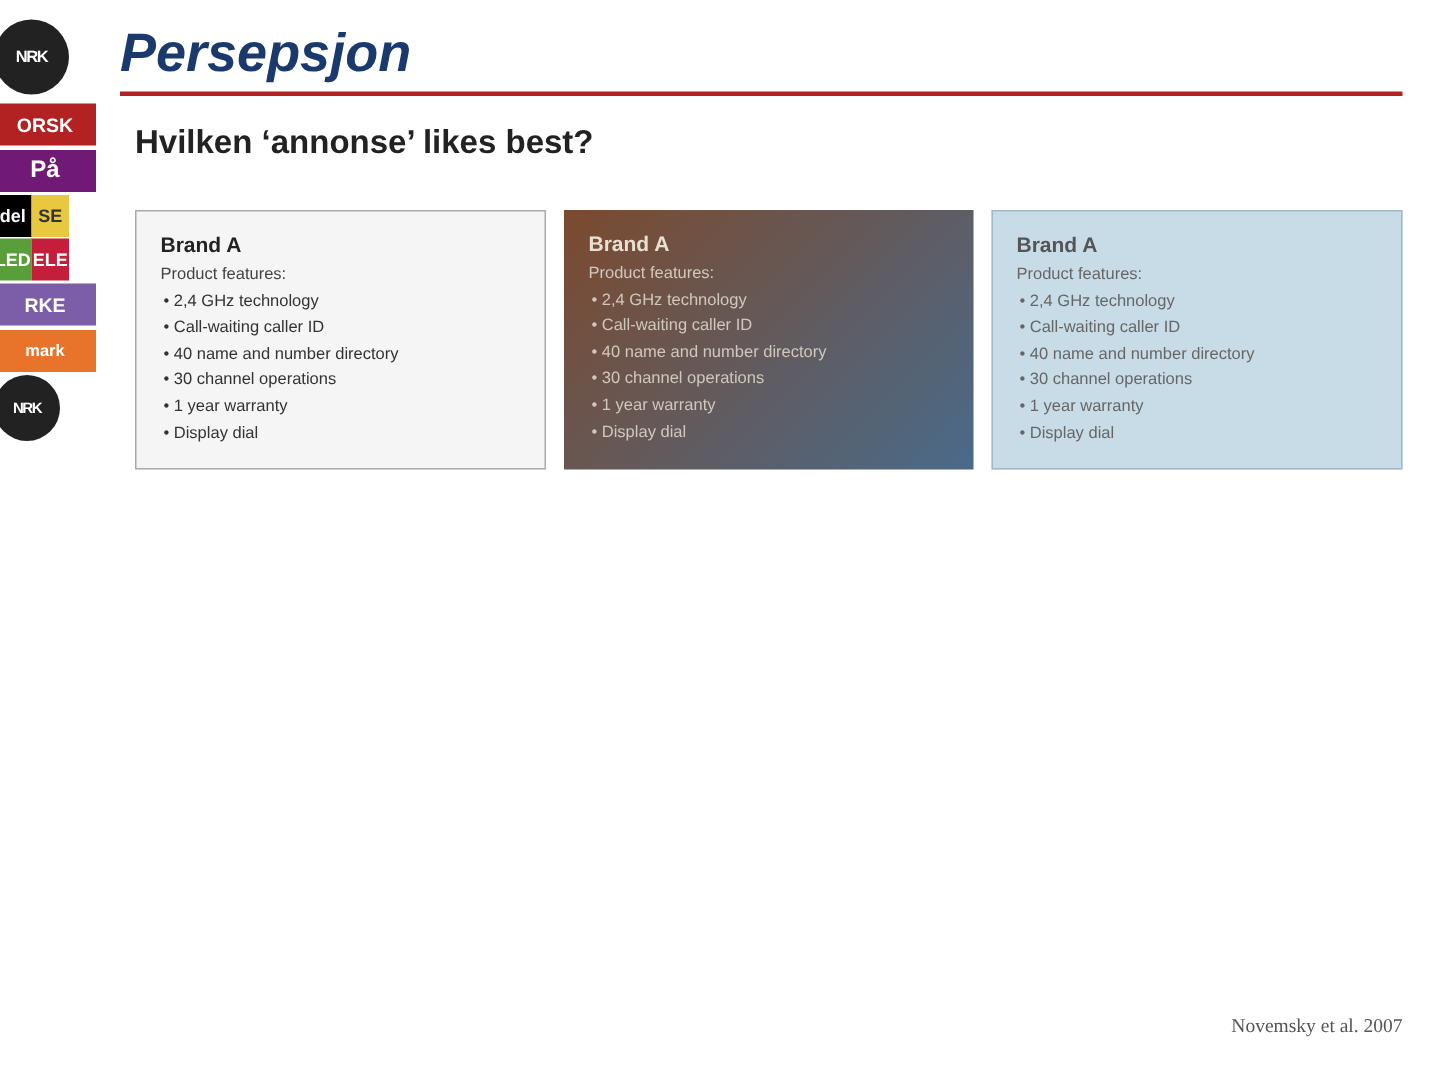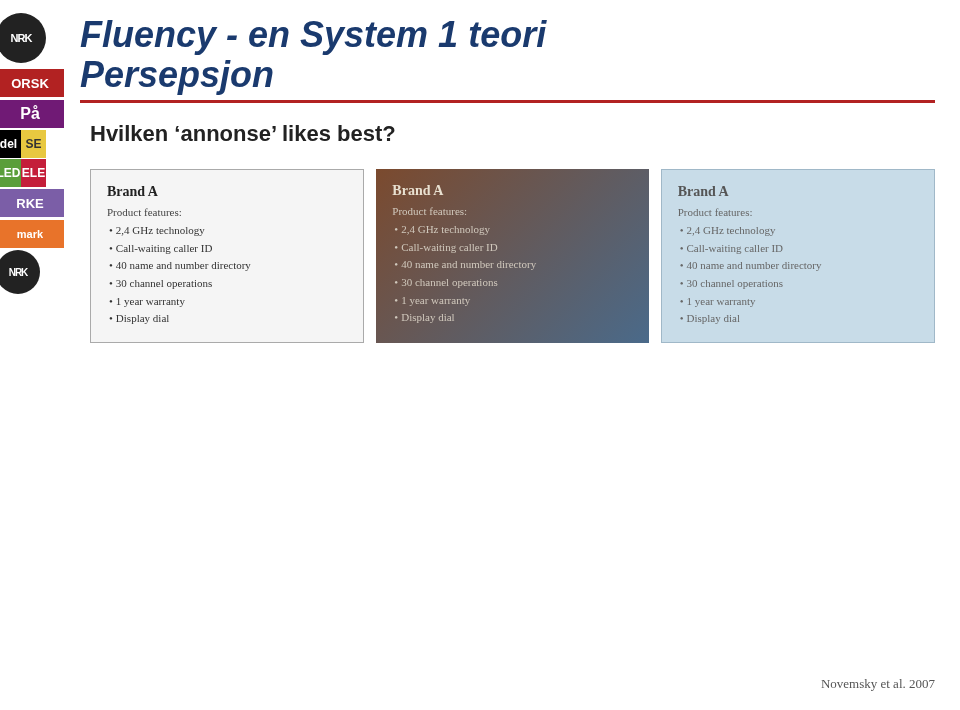--- a/index.html
+++ b/index.html
@@ -64,38 +64,37 @@
       background: #b22222;
       margin-top: 6px;
       margin-bottom: 18px;
     }
 
     
     .question {
       font-size: 22px;
       font-weight: bold;
       color: #222;
-      margin-bottom: 22px;
+      margin-bottom: 32px;
       margin-left: 10px;
     }
 
     
     .cards-container {
       display: flex;
       gap: 12px;
       margin-bottom: 30px;
       margin-left: 10px;
     }
 
     
     .card {
       flex: 1;
       padding: 14px 16px;
       border: 1px solid #ccc;
-      font-family: Liberation Serif, serif;
     }
 
     .card-white {
       background: #f5f5f5;
       border: 1px solid #aaa;
     }
 
     .card-dark {
       background: linear-gradient(135deg, #7b4a2e 0%, #4a6a8a 100%);
       border: none;
@@ -261,21 +260,20 @@
 
     <div class="colored-block" style="background:#e8732a; color:white; font-size:11px;">mark</div>
 
     <div class="nrk-circle" style="width:44px;height:44px;font-size:10px;">NRK</div>
   </div>
 </div>
 
 <div class="main">
 
   <div class="title-section">
-    <div class="title-line1">Fluency - en System 1 teori</div>
     <div class="title-line2">Persepsjon</div>
     <div class="title-divider"></div>
   </div>
 
   <div class="question">Hvilken ‘annonse’ likes best?</div>
 
   <div class="cards-container">
 
     <div class="card card-white">
       <div class="card-brand-name">Brand A</div>

